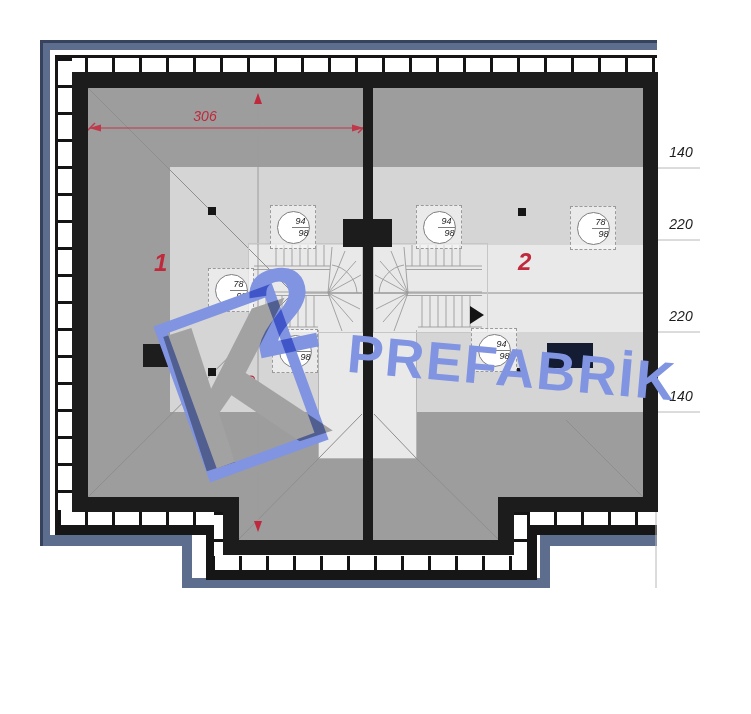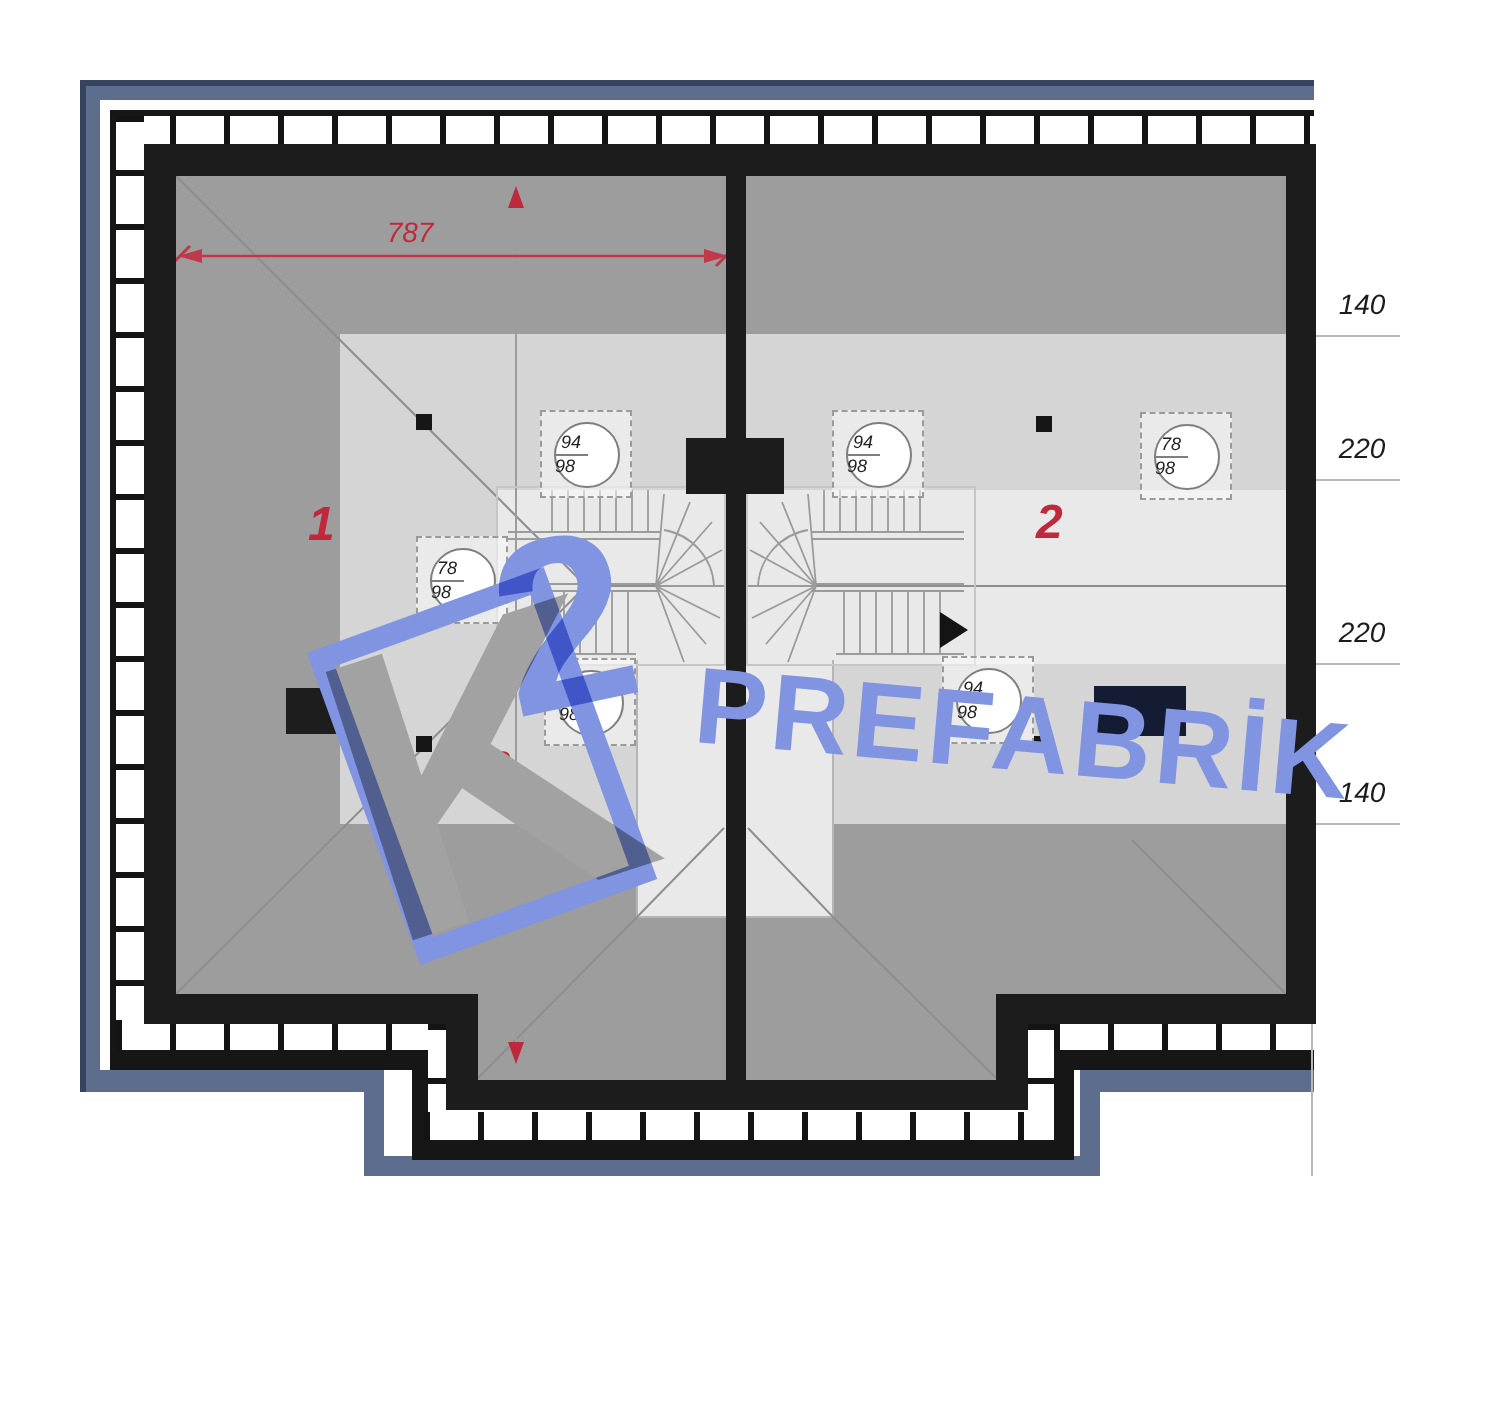--- a/index.html
+++ b/index.html
@@ -16,21 +16,21 @@
   .fill-dark{background:#9d9d9d;}
   .fill-mid{background:#d5d5d5;}
   .fill-light{background:#e9e9e9;}
   .sq{background:#161616;width:8px;height:8px;}
   .redlbl{color:#c0293b;font-style:italic;font-weight:bold;}
   .dimlbl{color:#c0293b;font-style:italic;font-size:14px;text-align:center;}
   .rdim{color:#1c1c1c;font-style:italic;font-size:14px;width:38px;text-align:center;}
   .tag{position:absolute;width:46px;height:44px;border:1px dashed #9a9a9a;
        background:rgba(252,252,252,.55);display:flex;align-items:center;justify-content:center;box-sizing:border-box;}
   .tag-circle{width:31px;height:31px;border-radius:50%;border:1px solid #7e7e7e;background:#ffffff;
-       display:flex;flex-direction:column;align-items:flex-start;justify-content:center;
+       display:flex;flex-direction:column;align-items:flex-end;justify-content:center;
        font-style:italic;font-size:9px;color:#222;line-height:1.15;}
   .tag-circle .top{border-bottom:1px solid #7e7e7e;padding:0 3px;}
   .wm{position:absolute;left:0;top:0;width:751px;height:714px;pointer-events:none;z-index:60;}
   .wm > div{position:absolute;mix-blend-mode:multiply;font-weight:bold;line-height:1;white-space:nowrap;}
   svg.overlay{position:absolute;left:0;top:0;pointer-events:none;}
 </style>
 </head>
 <body>
 
 <div class="page">
@@ -167,21 +167,21 @@
   </div>
   <div class="tag" style="left:471px;top:328px;">
     <div class="tag-circle">
       <span class="top">94</span>
       <span>98</span>
     </div>
   </div>
 
   <div class="abs redlbl" style="left:154px;top:249px;font-size:24px;">1</div>
   <div class="abs redlbl" style="left:518px;top:248px;font-size:24px;">2</div>
-  <div class="abs dimlbl" style="left:178px;top:108px;width:54px;">787</div>
+  <div class="abs dimlbl" style="left:178px;top:108px;width:54px;">306</div>
   <div class="abs dimlbl" style="left:220px;top:382px;width:60px;height:16px;transform:rotate(-90deg);">1155</div>
   <div class="abs rdim" style="left:662px;top:144px;">140</div>
   <div class="abs rdim" style="left:662px;top:216px;">220</div>
   <div class="abs rdim" style="left:662px;top:308px;">220</div>
   <div class="abs rdim" style="left:662px;top:388px;">140</div>
 
   <div class="wm">
     <div style="left:168px;top:282px;font-size:205px;color:#a2a2a2;transform:rotate(-18deg);">K</div>
     <div style="left:178px;top:300px;width:104px;height:144px;border:11px solid #8094e2;transform:rotate(-20deg);"></div>
     <div style="left:248px;top:250px;font-size:122px;color:#8094e2;transform:rotate(-12deg);">2</div>

